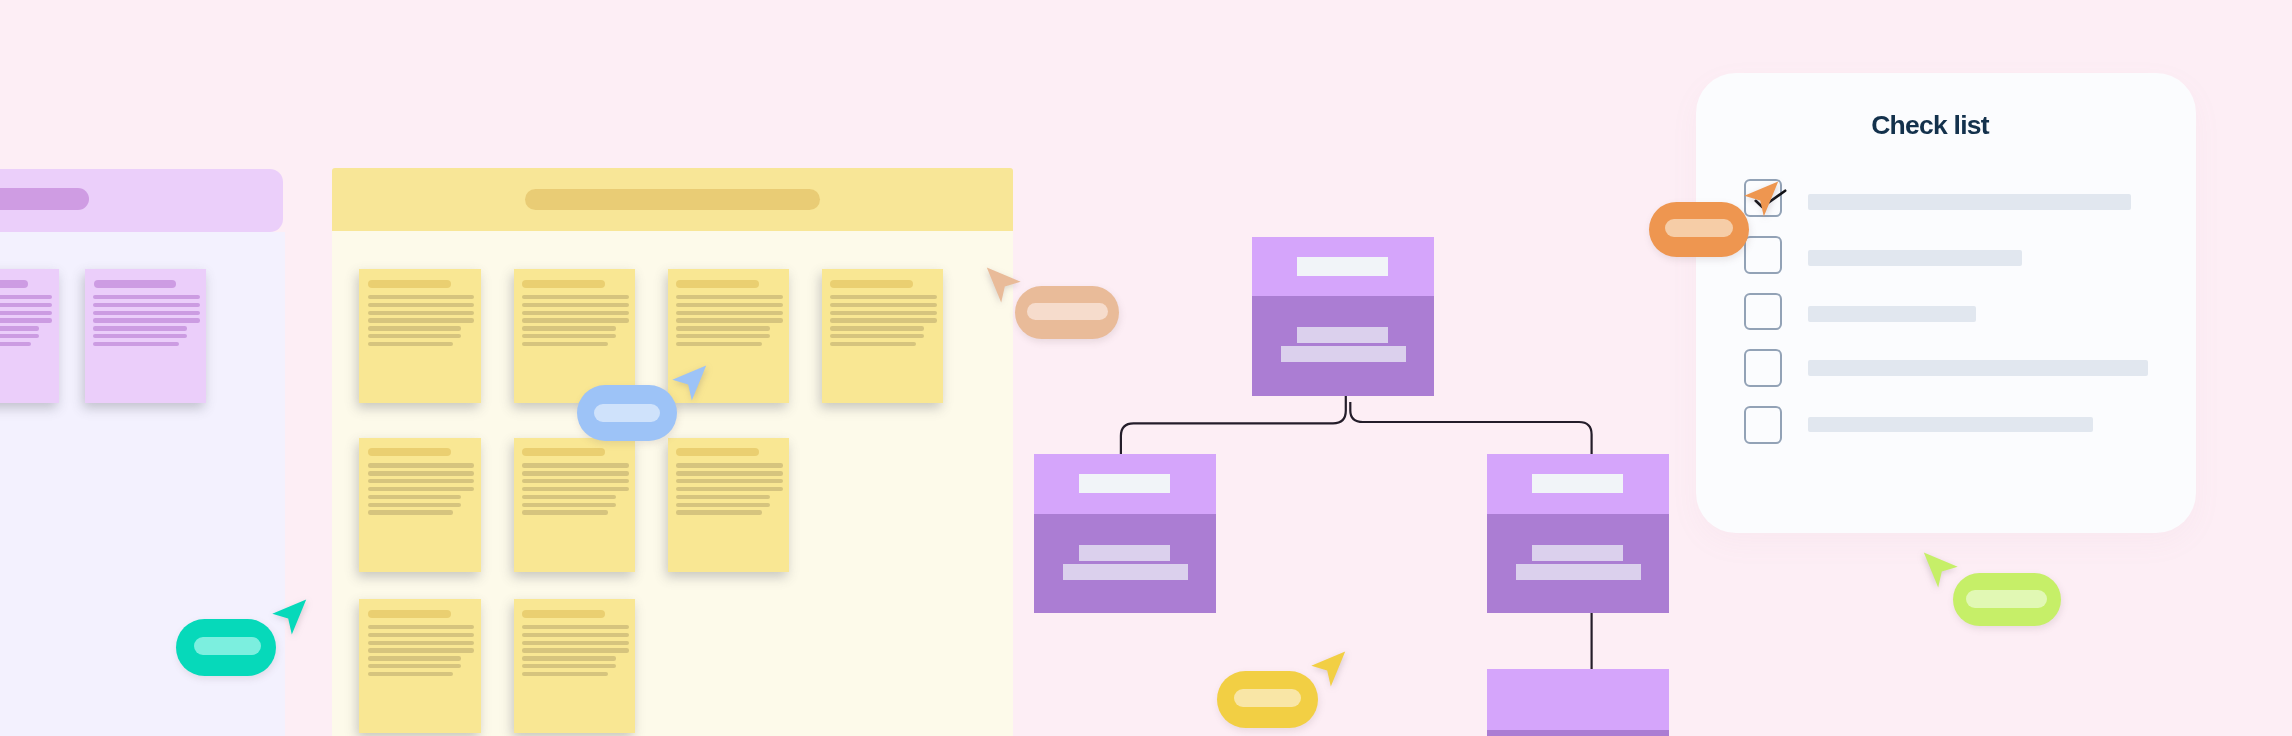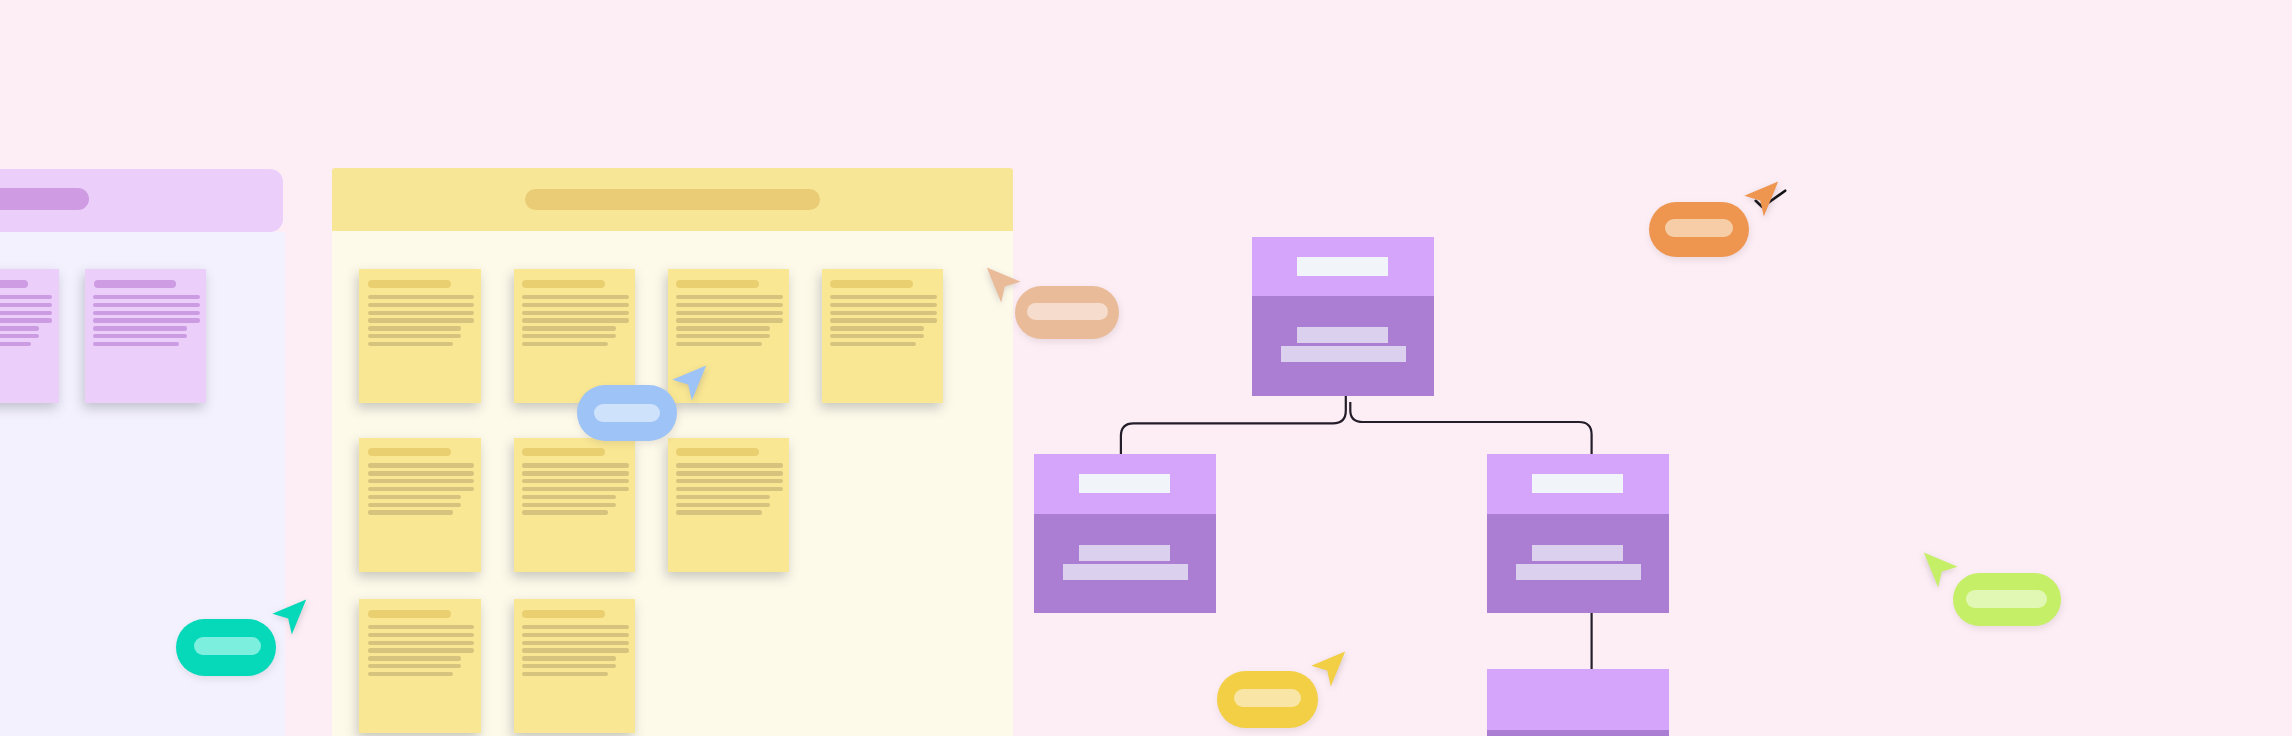--- a/index.html
+++ b/index.html
@@ -224,20 +224,45 @@
           <div class="ob-l1" style="background:#dbd0ed"></div>
           <div class="ob-l2" style="background:#dbd0ed"></div>
         </div>
       </div>
       <div class="orgbox" style="left: 1487.3px; top: 669.1px; height: 159.5px;">
         <div class="ob-top" style="height:60.9px;background:#d5a5fb"></div>
         <div class="ob-bot" style="top:60.9px;height:98.6px;background:#ab7dd3"></div>
       </div>
     </div>
 
+  <div id="checklist" style="background: rgb(251, 252, 254);">
+    <div class="cl-title" style="color: rgb(19, 49, 76);">Check list</div>
+    <div id="checklist-rows">
+        <div class="cl-row" style="top: 106.4px;">
+          <div class="cl-box" style="border-color:#92a2b6"></div>
+          <div class="cl-bar" style="left:64px;top:14.599999999999994px;width:323px;background:#e1e7ef"></div>
+        </div>
+        <div class="cl-row" style="top: 163.1px;">
+          <div class="cl-box" style="border-color:#92a2b6"></div>
+          <div class="cl-bar" style="left:64px;top:14px;width:214px;background:#e1e7ef"></div>
+        </div>
+        <div class="cl-row" style="top: 219.7px;">
+          <div class="cl-box" style="border-color:#92a2b6"></div>
+          <div class="cl-bar" style="left:64px;top:13.5px;width:168px;background:#e1e7ef"></div>
+        </div>
+        <div class="cl-row" style="top: 276.4px;">
+          <div class="cl-box" style="border-color:#92a2b6"></div>
+          <div class="cl-bar" style="left:64px;top:10.700000000000045px;width:340px;background:#e1e7ef"></div>
+        </div>
+        <div class="cl-row" style="top: 333px;">
+          <div class="cl-box" style="border-color:#92a2b6"></div>
+          <div class="cl-bar" style="left:64px;top:10.5px;width:285px;background:#e1e7ef"></div>
+        </div>
+      </div>
+  </div>
 
   <div id="cursor-layer">
       <div style="position: absolute; left: 0px; top: 0px;">
         <div class="cursor" style="left:986.1px;top:266.6px;transform:scaleX(-1);">
           <svg width="35" height="36" viewBox="0 0 35 36">
             <path d="M34.2 0.5 L0.3 14.8 L16.2 19.4 L19.8 35.6 Z" fill="#e9bb99"></path>
           </svg>
         </div>
         <div class="badge" style="left:1015.1px;top:286.4px;width:104.1px;height:52.4px;background:#e9bb99">
           <div class="bi" style="left:12px;top:16.2px;width:80.7px;height:17.9px;background:#f6dccc"></div>

